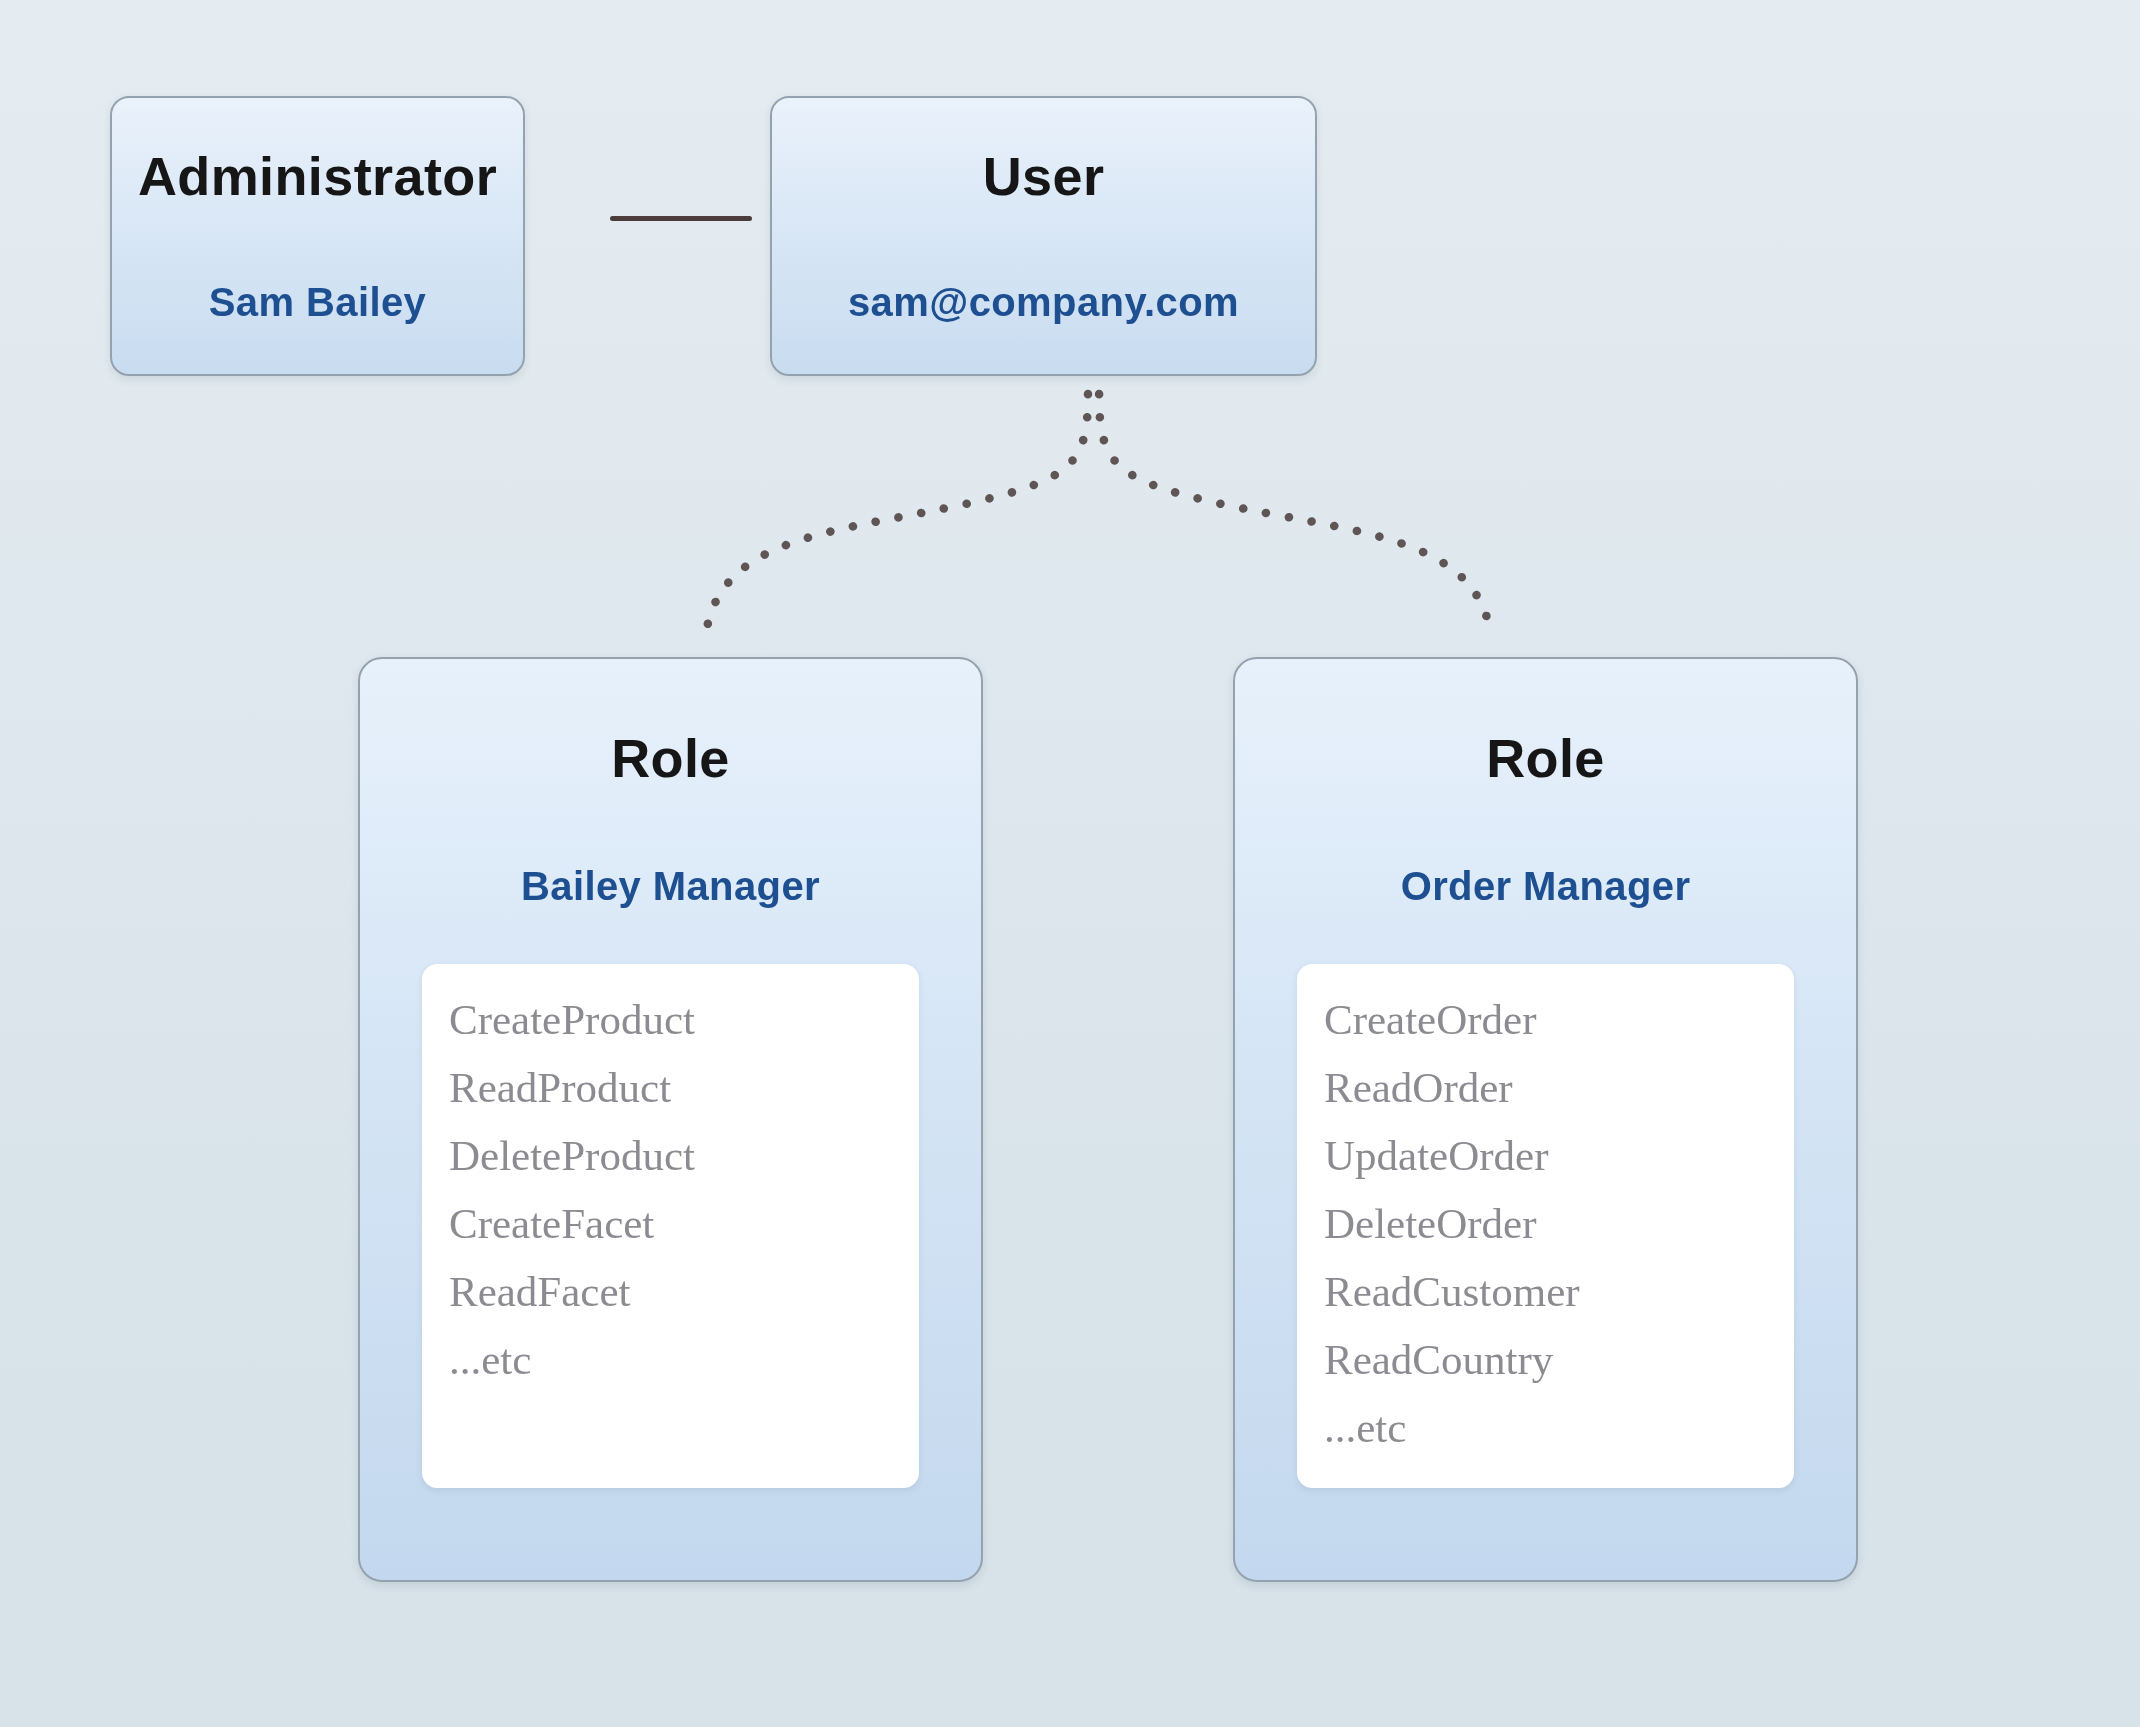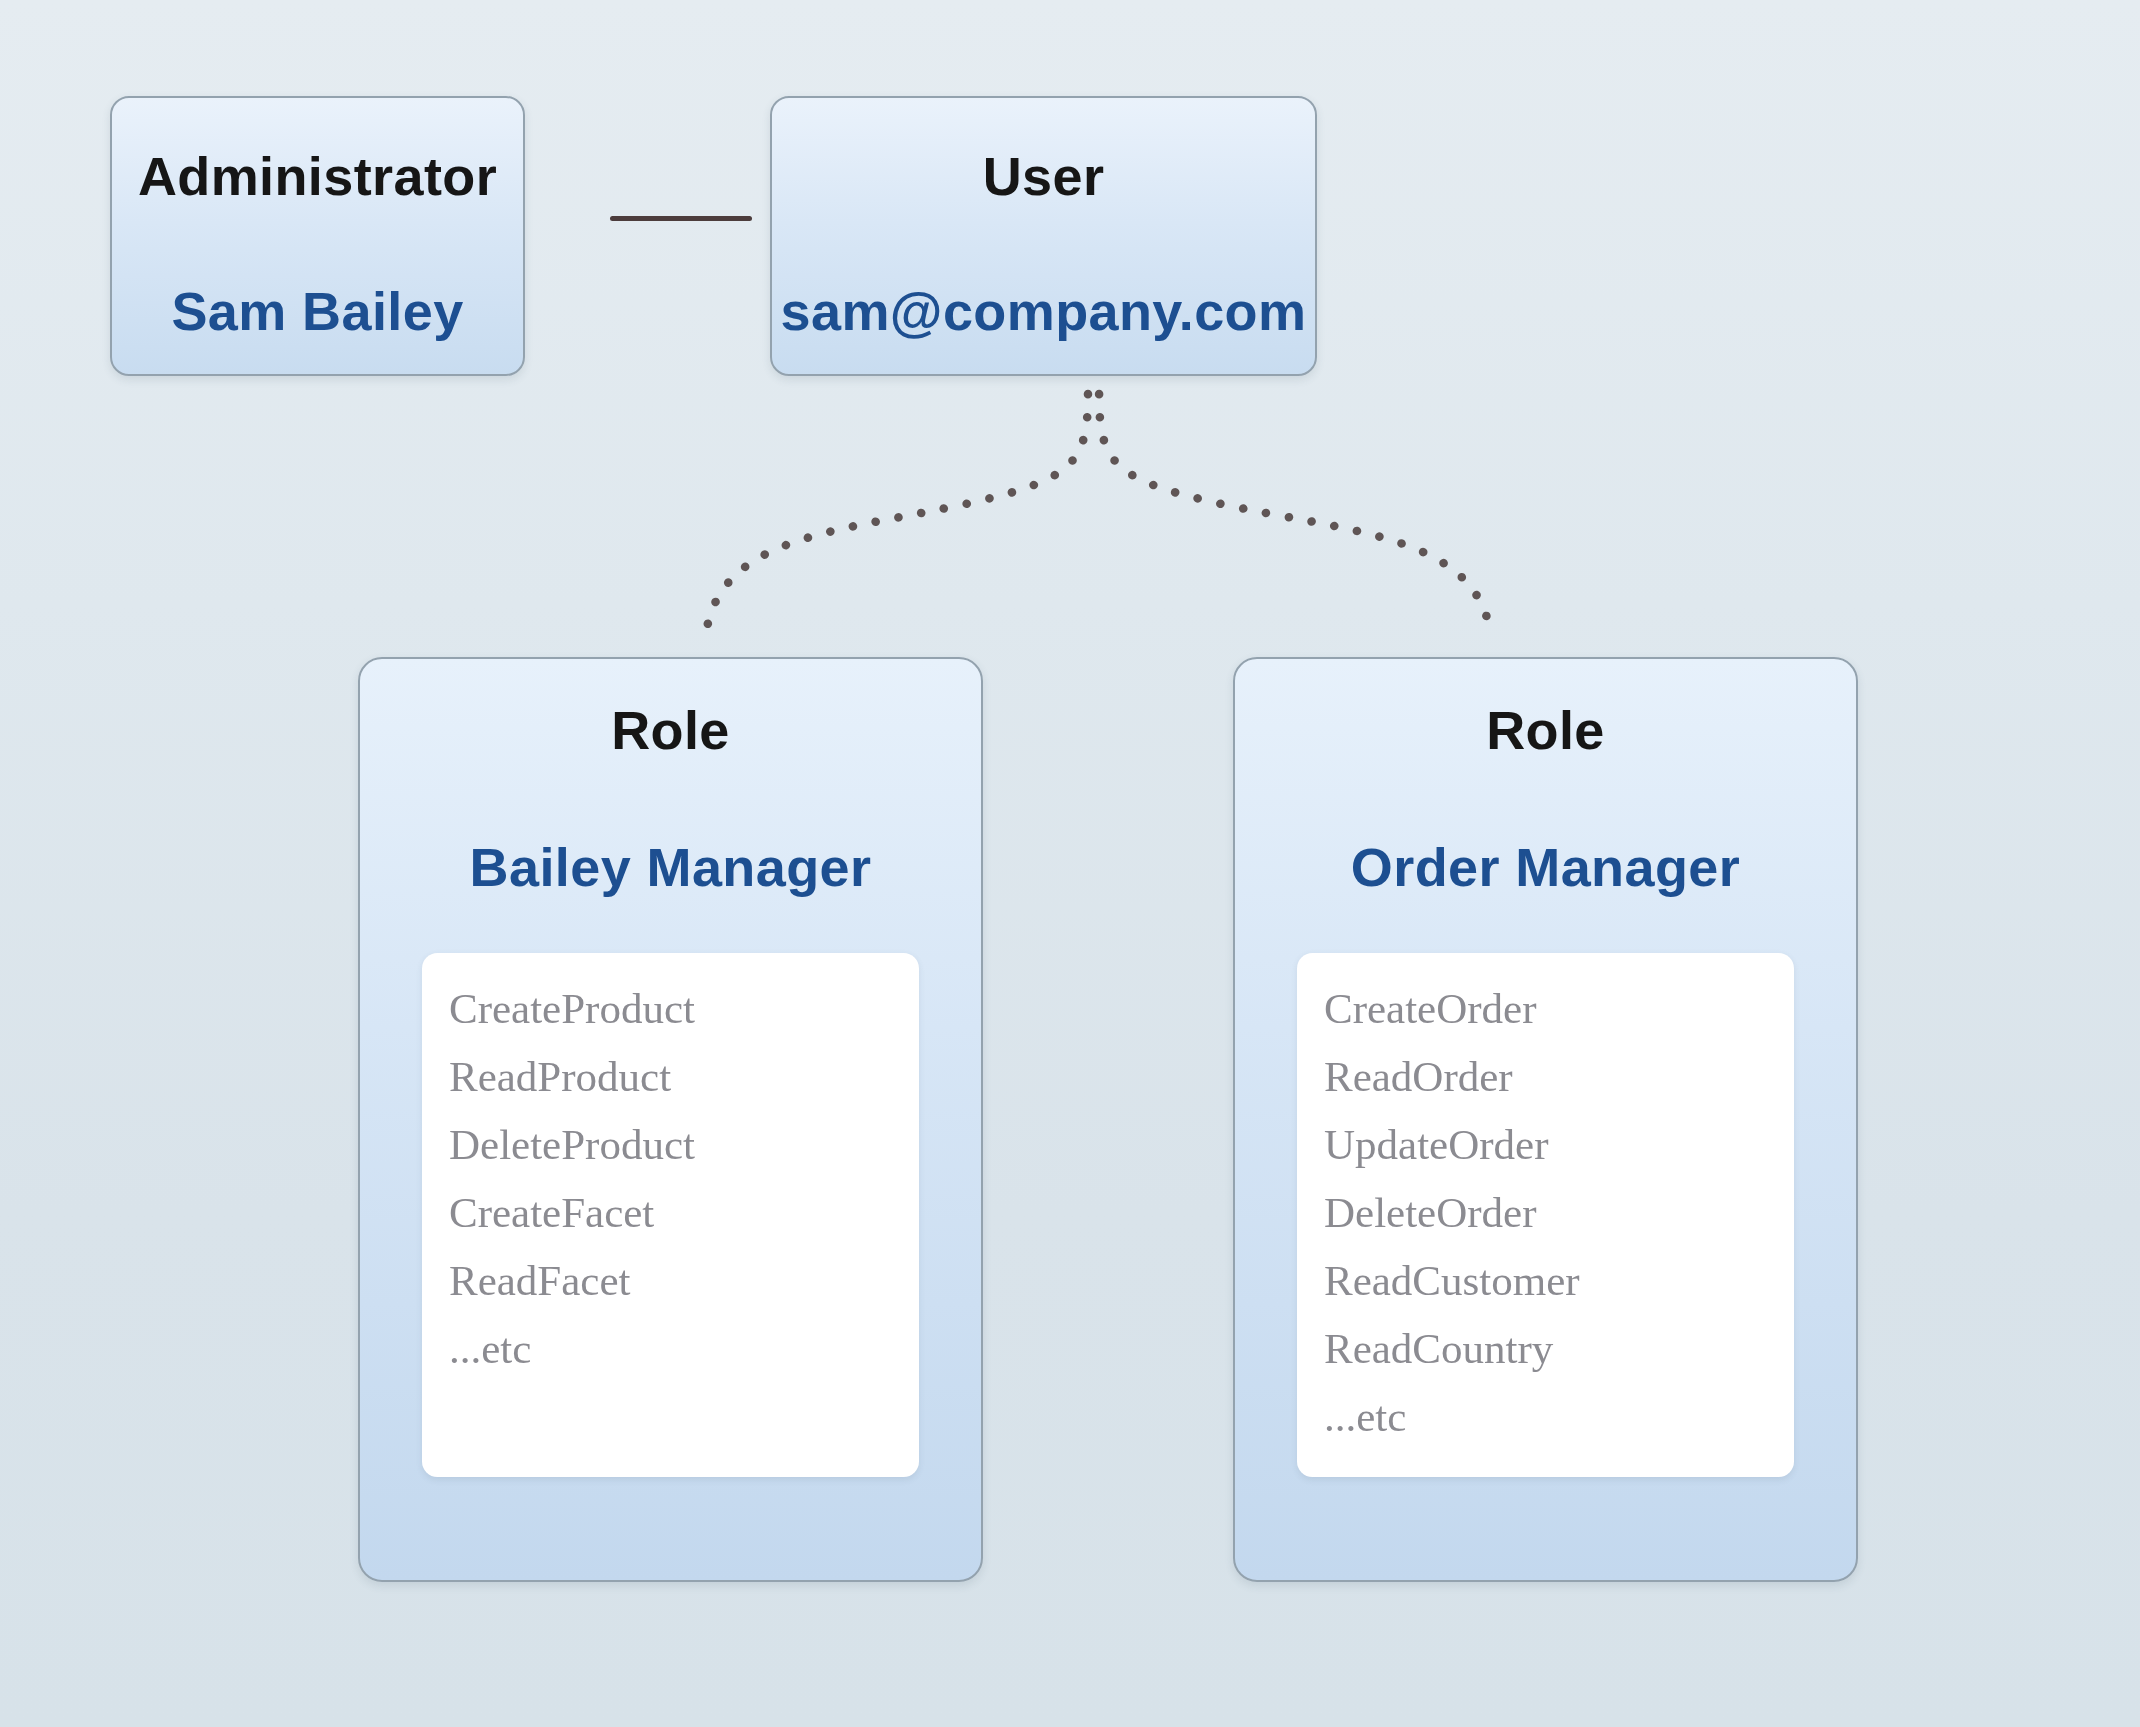--- a/index.html
+++ b/index.html
@@ -30,38 +30,38 @@
     text-align: center;
   }
   .node-title {
     font-weight: bold;
     font-size: 54px;
     color: #161616;
     letter-spacing: 0.4px;
   }
   .node-name {
     font-weight: bold;
-    font-size: 54px;
+    font-size: 40px;
     color: #1d4f91;
     letter-spacing: 0.4px;
   }
 
   
   .entity .node-title { padding-top: 47px; }
   .entity .node-name  { margin-top: 73px; }
 
   #admin-box { left: 110px; top: 96px; width: 415px; height: 280px; }
   #user-box  { left: 770px; top: 96px; width: 547px; height: 280px; }
 
   
   .role {
     border-radius: 24px;
     background: linear-gradient(180deg, #e7f1fb 0%, #d7e6f6 40%, #c3d8ee 100%);
   }
-  .role .node-title { padding-top: 40px; }
+  .role .node-title { padding-top: 68px; }
   .role .node-name  { margin-top: 75px; }
 
   #role-box-catalog { left: 358px;  top: 657px; width: 625px; height: 925px; }
   #role-box-order   { left: 1233px; top: 657px; width: 625px; height: 925px; }
 
   .perm-panel {
     box-sizing: border-box;
     width: 497px;
     min-height: 524px;
     margin: 55px auto 0 auto;

